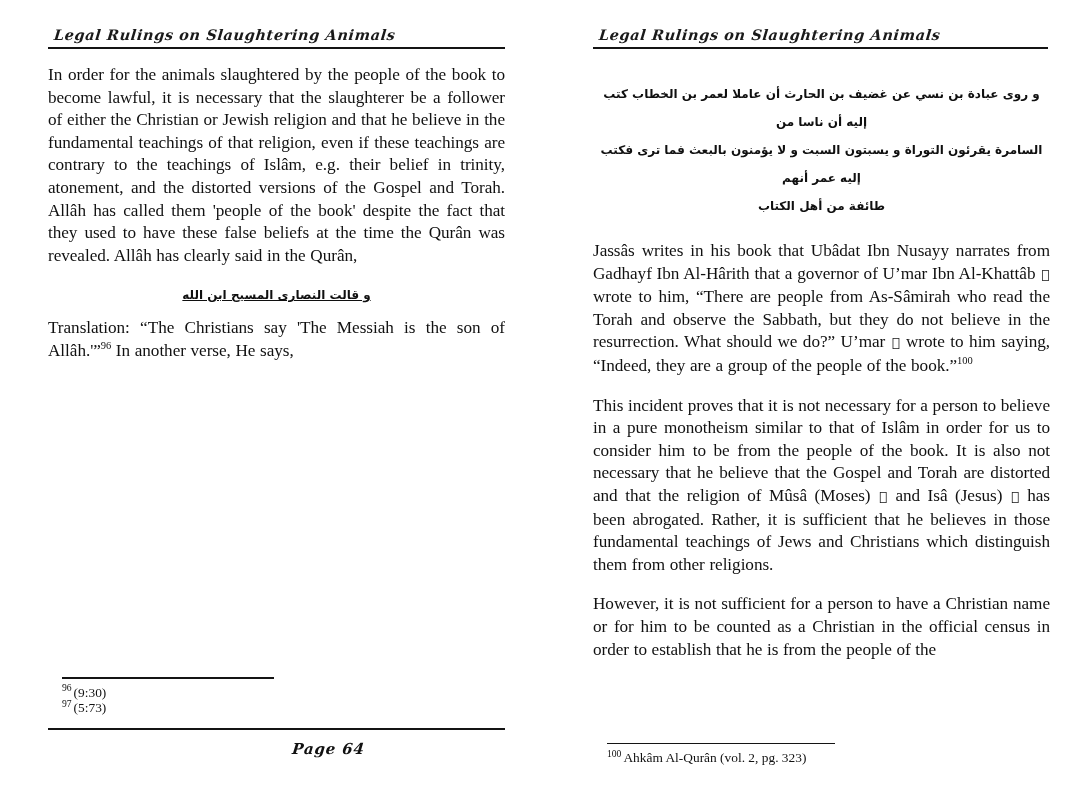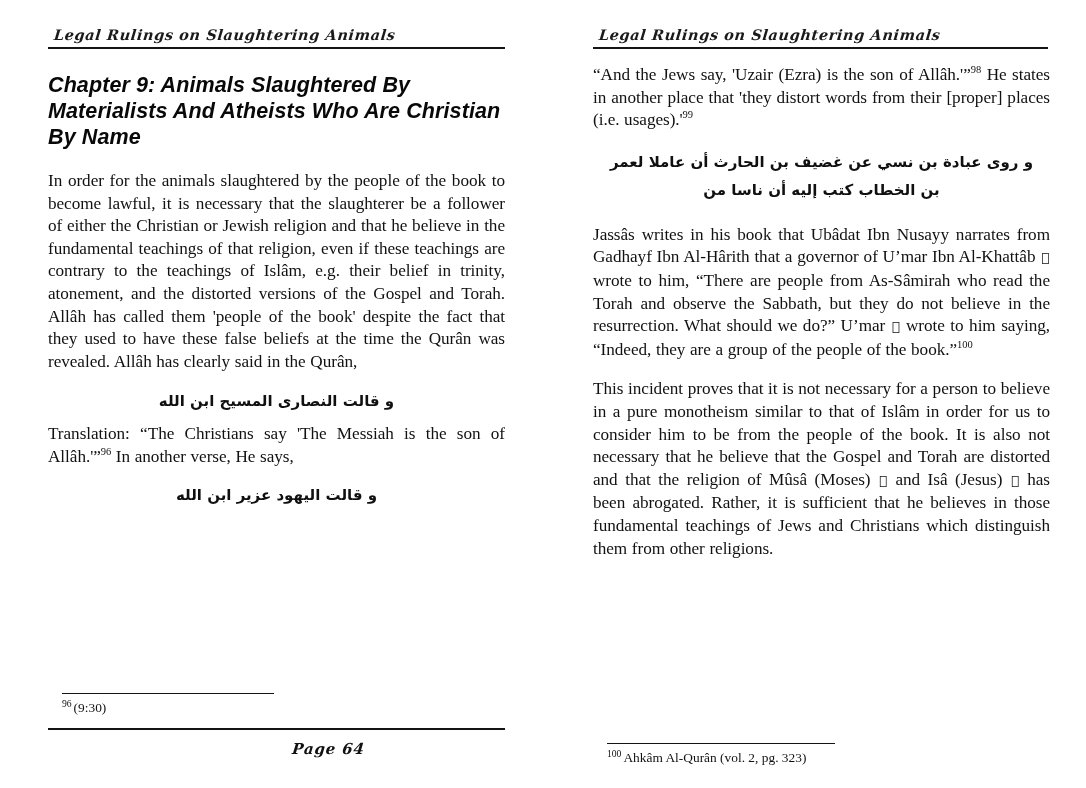--- a/index.html
+++ b/index.html
@@ -93,33 +93,33 @@
     word-spacing: 0.4px;
   }
   p.body-text.tight { margin-bottom: 13px; }
   p.body-text.nogap { margin-bottom: 6px; }
 
   .arabic {
     direction: rtl;
     unicode-bidi: bidi-override;
     text-align: center;
     font-family: "DejaVu Sans", sans-serif;
-    font-size: 15px;
+    font-size: 12px;
     line-height: 23px;
     font-weight: 700;
     margin: 14px 0 12px 0;
     color: #101010;
   }
   .arabic.block {
     text-align: center;
     margin: 16px 0 20px 0;
     line-height: 28px;
     padding: 0 6px;
   }
-  .arabic.single { margin: 15px 0 10px 0; }
+  .arabic.single { margin: 15px 0 10px 0; text-decoration: underline; }
 
   sup.fn {
     font-size: 10.5px;
     vertical-align: super;
     line-height: 0;
   }
 
   .honorific {
     font-family: "DejaVu Sans", sans-serif;
     font-size: 13px;
@@ -189,66 +189,67 @@
   <div class="page page-left">
     <div class="page-inner">
 
       <div class="running-header">
         <span class="running-header-text">Legal Rulings on Slaughtering Animals</span>
         <div class="header-rule"></div>
       </div>
 
       <div class="content">
 
-        <h1 class="chapter-title">Chapter 9: Animals Slaughtered By Materialists And Atheists Who Are Christian By Name</h1>
 
         <p class="body-text">In order for the animals slaughtered by the people of the book to become lawful, it is necessary that the slaughterer be a follower of either the Christian or Jewish religion and that he believe in the fundamental teachings of that religion, even if these teachings are contrary to the teachings of Islâm, e.g. their belief in trinity, atonement, and the distorted versions of the Gospel and Torah. Allâh has called them 'people of the book' despite the fact that they used to have these false beliefs at the time the Qurân was revealed. Allâh has clearly said in the Qurân,</p>
 
         <div class="arabic single">و قالت النصارى المسيح ابن الله</div>
 
         <p class="body-text tight"><span>Translation: “The Christians say 'The Messiah is the son of Allâh.'”</span><sup class="fn">96</sup><span> In another verse, He says,</span></p>
 
 
 
-        <div class="arabic single">و قالت اليهود عزير ابن الله</div>
       </div>
 
       <div class="footnotes">
         <div class="footnote-rule"></div>
         <div class="footnote"><sup>96</sup><span>(9:30)</span></div>
+        <div class="footnote"><sup>97</sup><span>(5:73)</span></div>
       </div>
 
       <div class="page-footer">
         <div class="footer-rule"></div>
         <div class="page-number">Page 64</div>
       </div>
 
     </div>
   </div>
 
   <div class="page page-right">
     <div class="page-inner">
 
       <div class="running-header">
         <span class="running-header-text">Legal Rulings on Slaughtering Animals</span>
         <div class="header-rule"></div>
       </div>
 
       <div class="content">
 
-        <p class="body-text nogap"><span>“And the Jews say, 'Uzair (Ezra) is the son of Allâh.'”</span><sup class="fn">98</sup><span> He states in another place that 'they distort words from their [proper] places (i.e. usages).'</span><sup class="fn">99</sup></p>
 
         <div class="arabic block">
           <div>و روى عبادة بن نسي عن غضيف بن الحارث أن عاملا لعمر بن الخطاب كتب إليه أن ناسا من</div>
+          <div>السامرة يقرئون التوراة و يسبتون السبت و لا يؤمنون بالبعث فما ترى فكتب إليه عمر أنهم</div>
+          <div>طائفة من أهل الكتاب</div>
         </div>
 
         <p class="body-text"><span>Jassâs writes in his book that Ubâdat Ibn Nusayy narrates from Gadhayf Ibn Al-Hârith that a governor of U’mar Ibn Al-Khattâb </span><span class="honorific">﷦</span><span> wrote to him, “There are people from As-Sâmirah who read the Torah and observe the Sabbath, but they do not believe in the resurrection. What should we do?” U’mar </span><span class="honorific">﷦</span><span> wrote to him saying, “Indeed, they are a group of the people of the book.”</span><sup class="fn">100</sup></p>
 
         <p class="body-text"><span>This incident proves that it is not necessary for a person to believe in a pure monotheism similar to that of Islâm in order for us to consider him to be from the people of the book. It is also not necessary that he believe that the Gospel and Torah are distorted and that the religion of Mûsâ (Moses) </span><span class="honorific">﷩</span><span> and Isâ (Jesus) </span><span class="honorific">﷩</span><span> has been abrogated. Rather, it is sufficient that he believes in those fundamental teachings of Jews and Christians which distinguish them from other religions.</span></p>
 
+        <p class="body-text">However, it is not sufficient for a person to have a Christian name or for him to be counted as a Christian in the official census in order to establish that he is from the people of the</p>
       </div>
 
       <div class="footnotes">
         <div class="footnote-rule"></div>
         <div class="footnote"><sup>100</sup><span>Ahkâm Al-Qurân (vol. 2, pg. 323)</span></div>
       </div>
 
     </div>
   </div>
 

